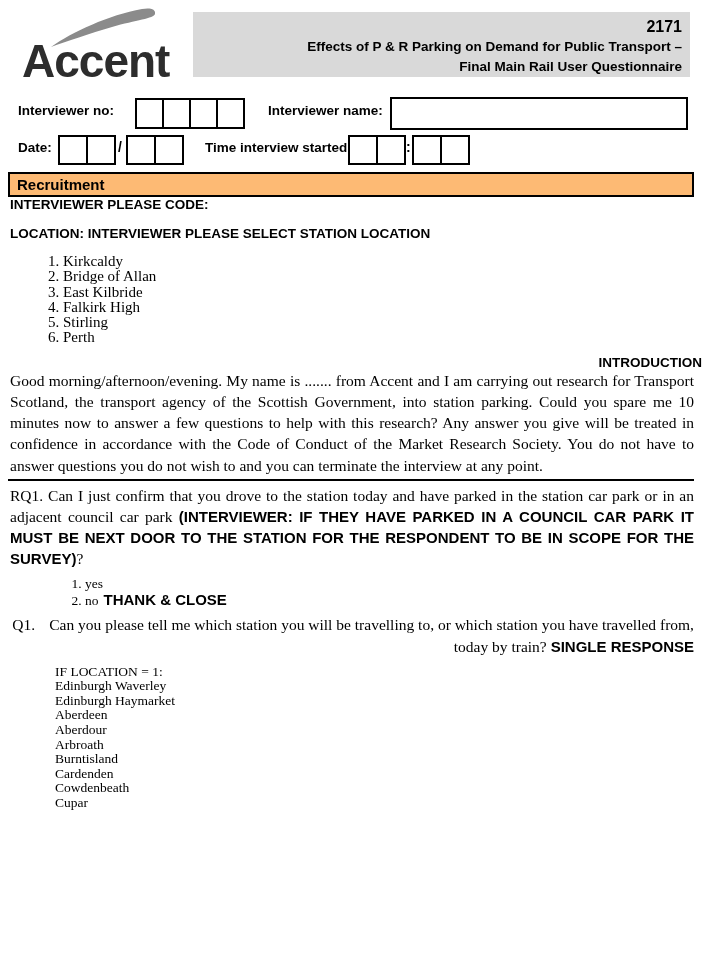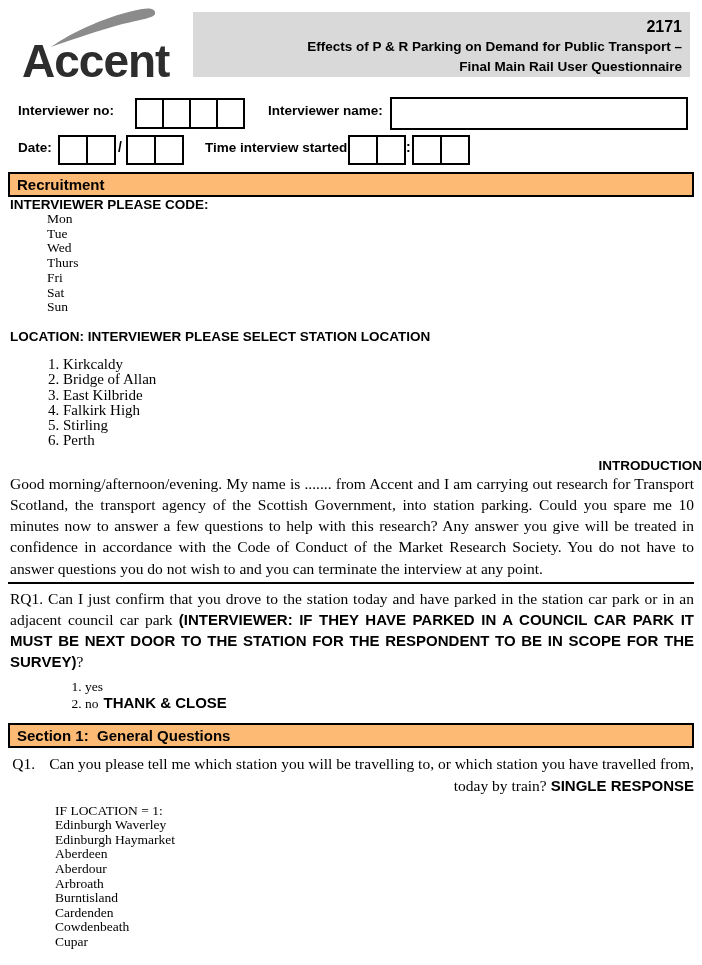--- a/index.html
+++ b/index.html
@@ -95,30 +95,20 @@
     <i></i>
       <i></i>
   </div>
 
   <div class="content">
 
     <div class="secbar">Recruitment</div>
 
     <div class="sansh code-heading">INTERVIEWER PLEASE CODE:</div>
 
-    <div class="plainlist">
-
-    <div>Mon</div>
-        <div>Tue</div>
-        <div>Wed</div>
-        <div>Thurs</div>
-        <div>Fri</div>
-        <div>Sat</div>
-        <div>Sun</div>
-      </div>
 
     <div class="sansh loc-heading">LOCATION: INTERVIEWER PLEASE SELECT STATION LOCATION</div>
     <ol class="numlist">
 
     <li>Kirkcaldy</li>
         <li>Bridge of Allan</li>
         <li>East Kilbride</li>
         <li>Falkirk High</li>
         <li>Stirling</li>
         <li>Perth</li>
@@ -130,21 +120,20 @@
     <hr class="rule">
 
     <p class="para rq1"><span>RQ1. Can I just confirm that you drove to the station today and have parked in the station car park or in an adjacent council car park </span><span class="sans-inline">(INTERVIEWER: IF THEY HAVE PARKED IN A COUNCIL CAR PARK IT MUST BE NEXT DOOR TO THE STATION FOR THE RESPONDENT TO BE IN SCOPE FOR THE SURVEY)</span><span>?</span></p>
 
     <ol class="optlist">
 
     <li><span>yes</span></li>
         <li><span>no</span><span class="sans-inline">THANK &amp; CLOSE</span></li>
       </ol>
 
-    <div class="secbar s1bar">Section 1:&nbsp; General Questions</div>
 
     <p class="q1para"><span>Q1.</span><span class="qgap"></span><span>Can you please tell me which station you will be travelling to, or which station you have travelled from, today by train? </span><span class="sans-inline">SINGLE RESPONSE</span></p>
 
     <div class="iflocation">IF LOCATION = 1:</div>
     <div class="stations">
 
     <div>Edinburgh Waverley</div>
         <div>Edinburgh Haymarket</div>
         <div>Aberdeen</div>
         <div>Aberdour</div>

